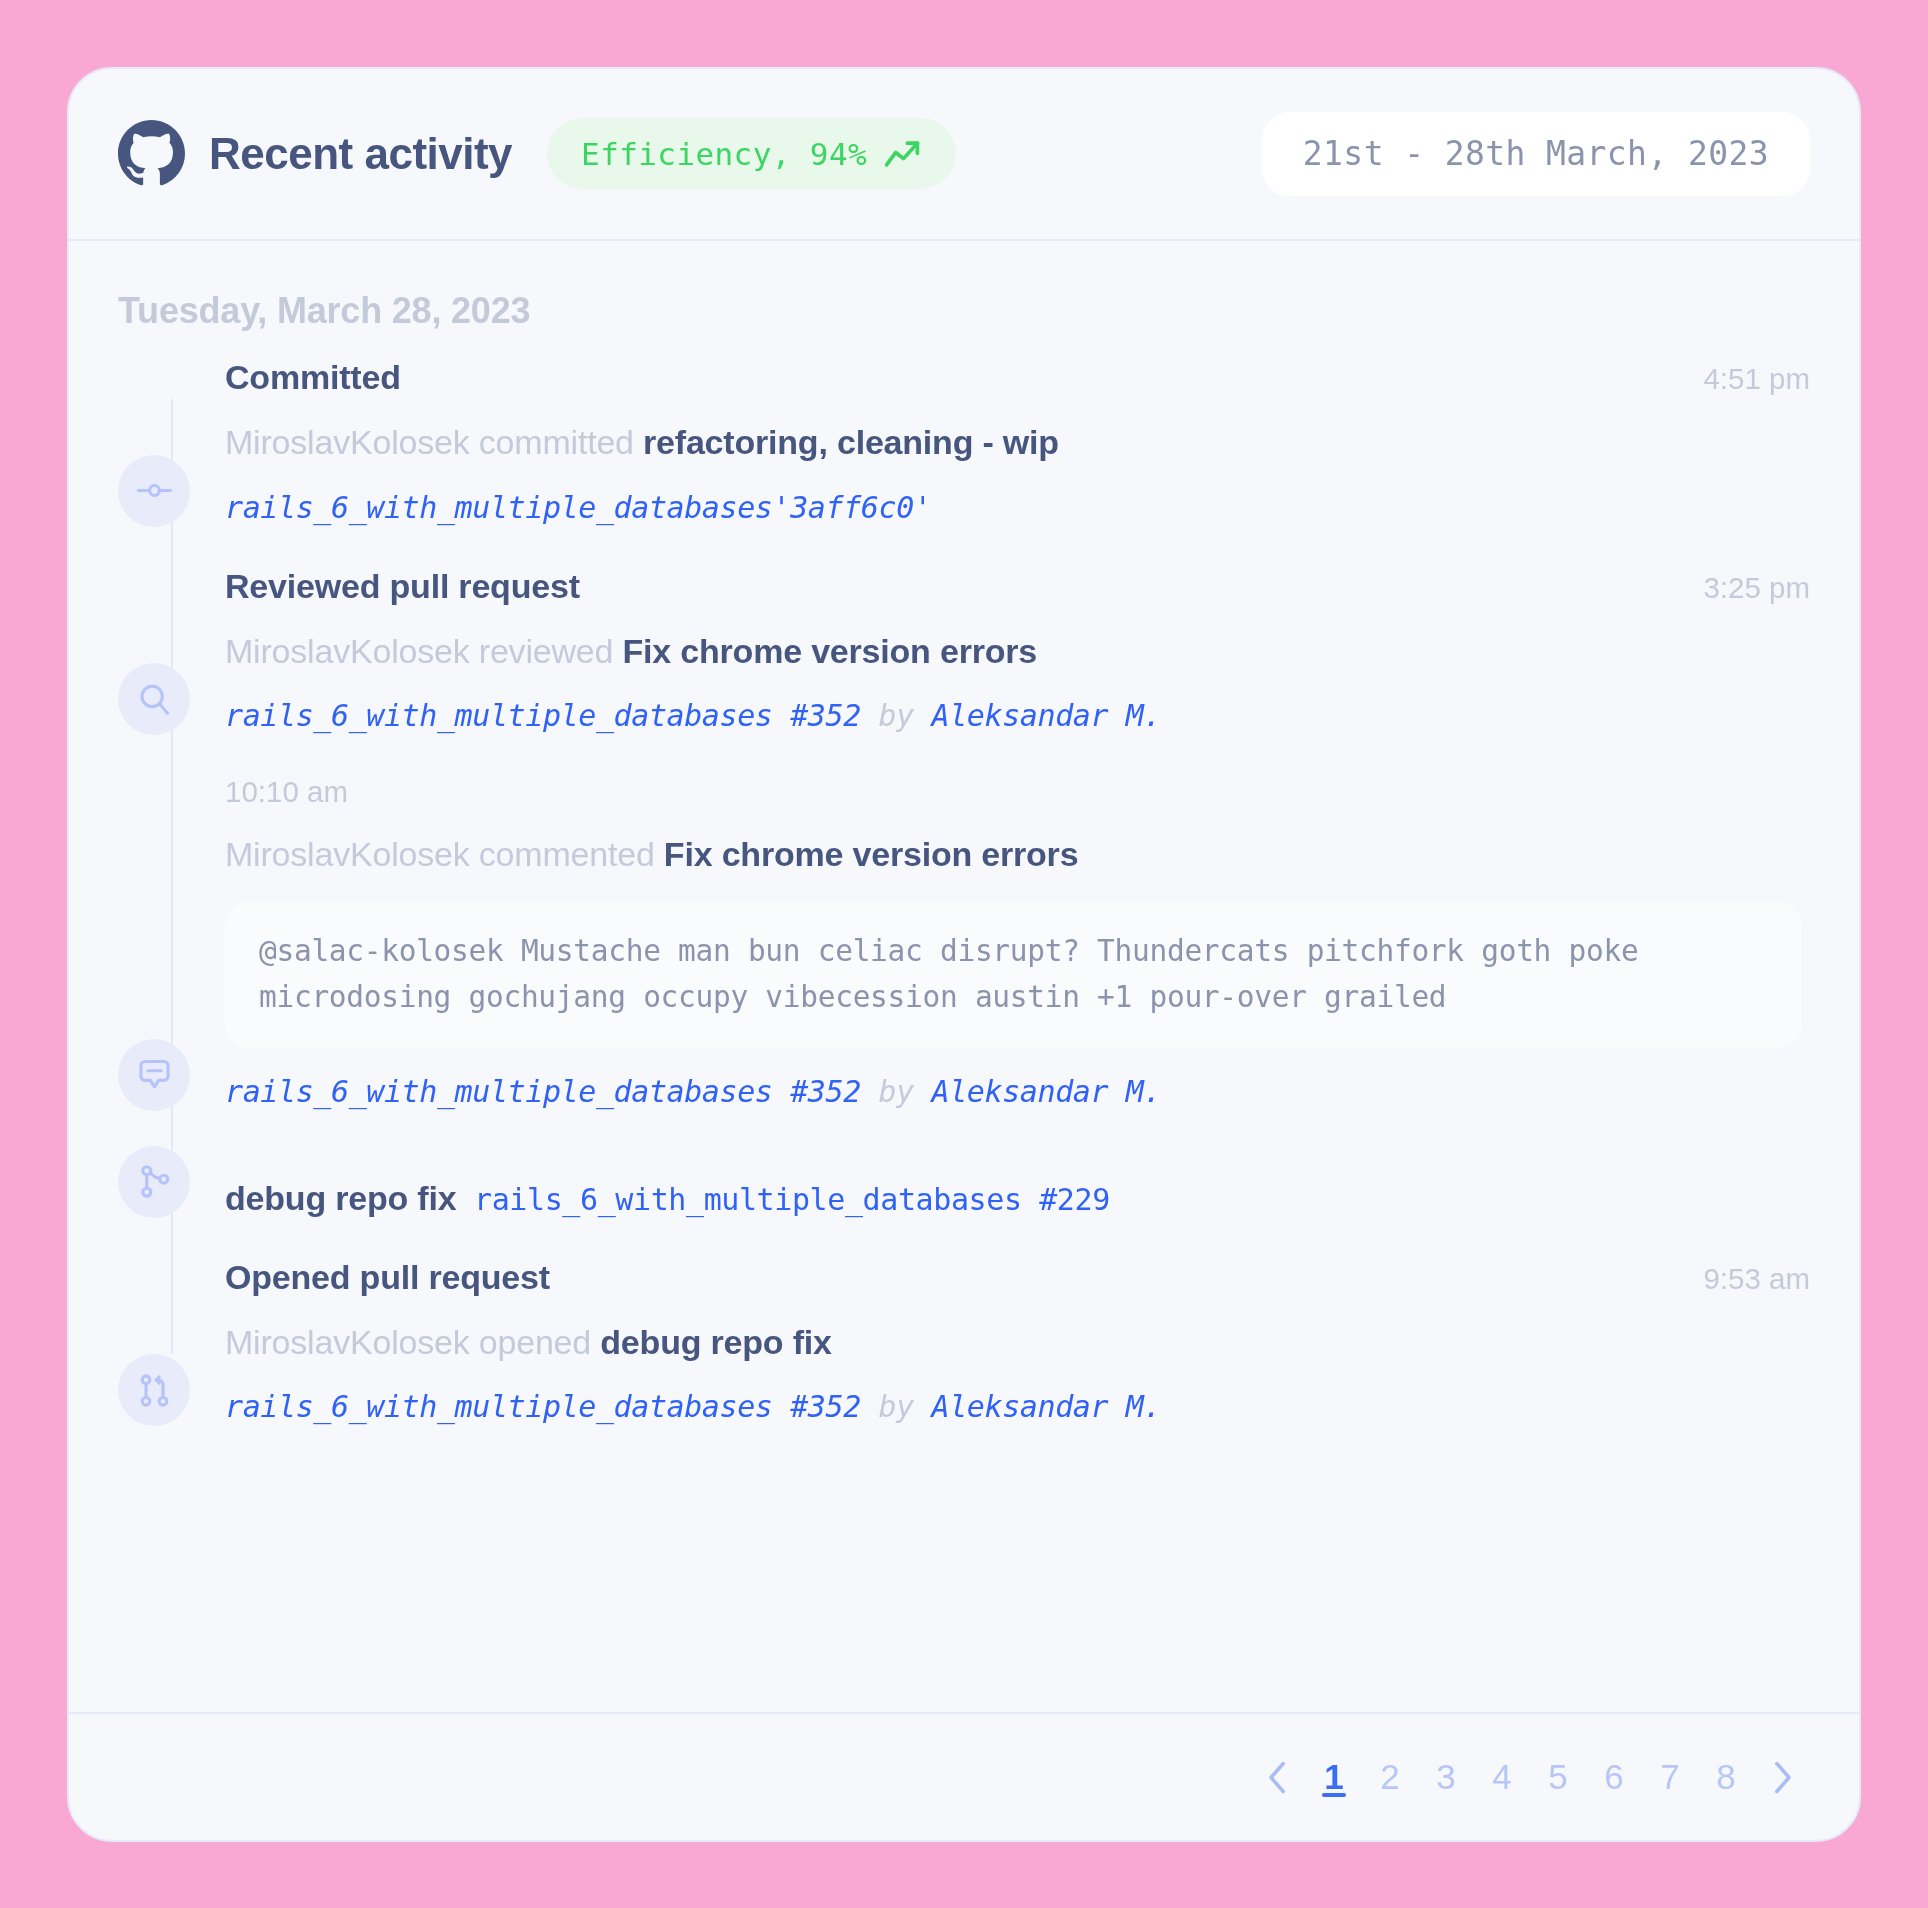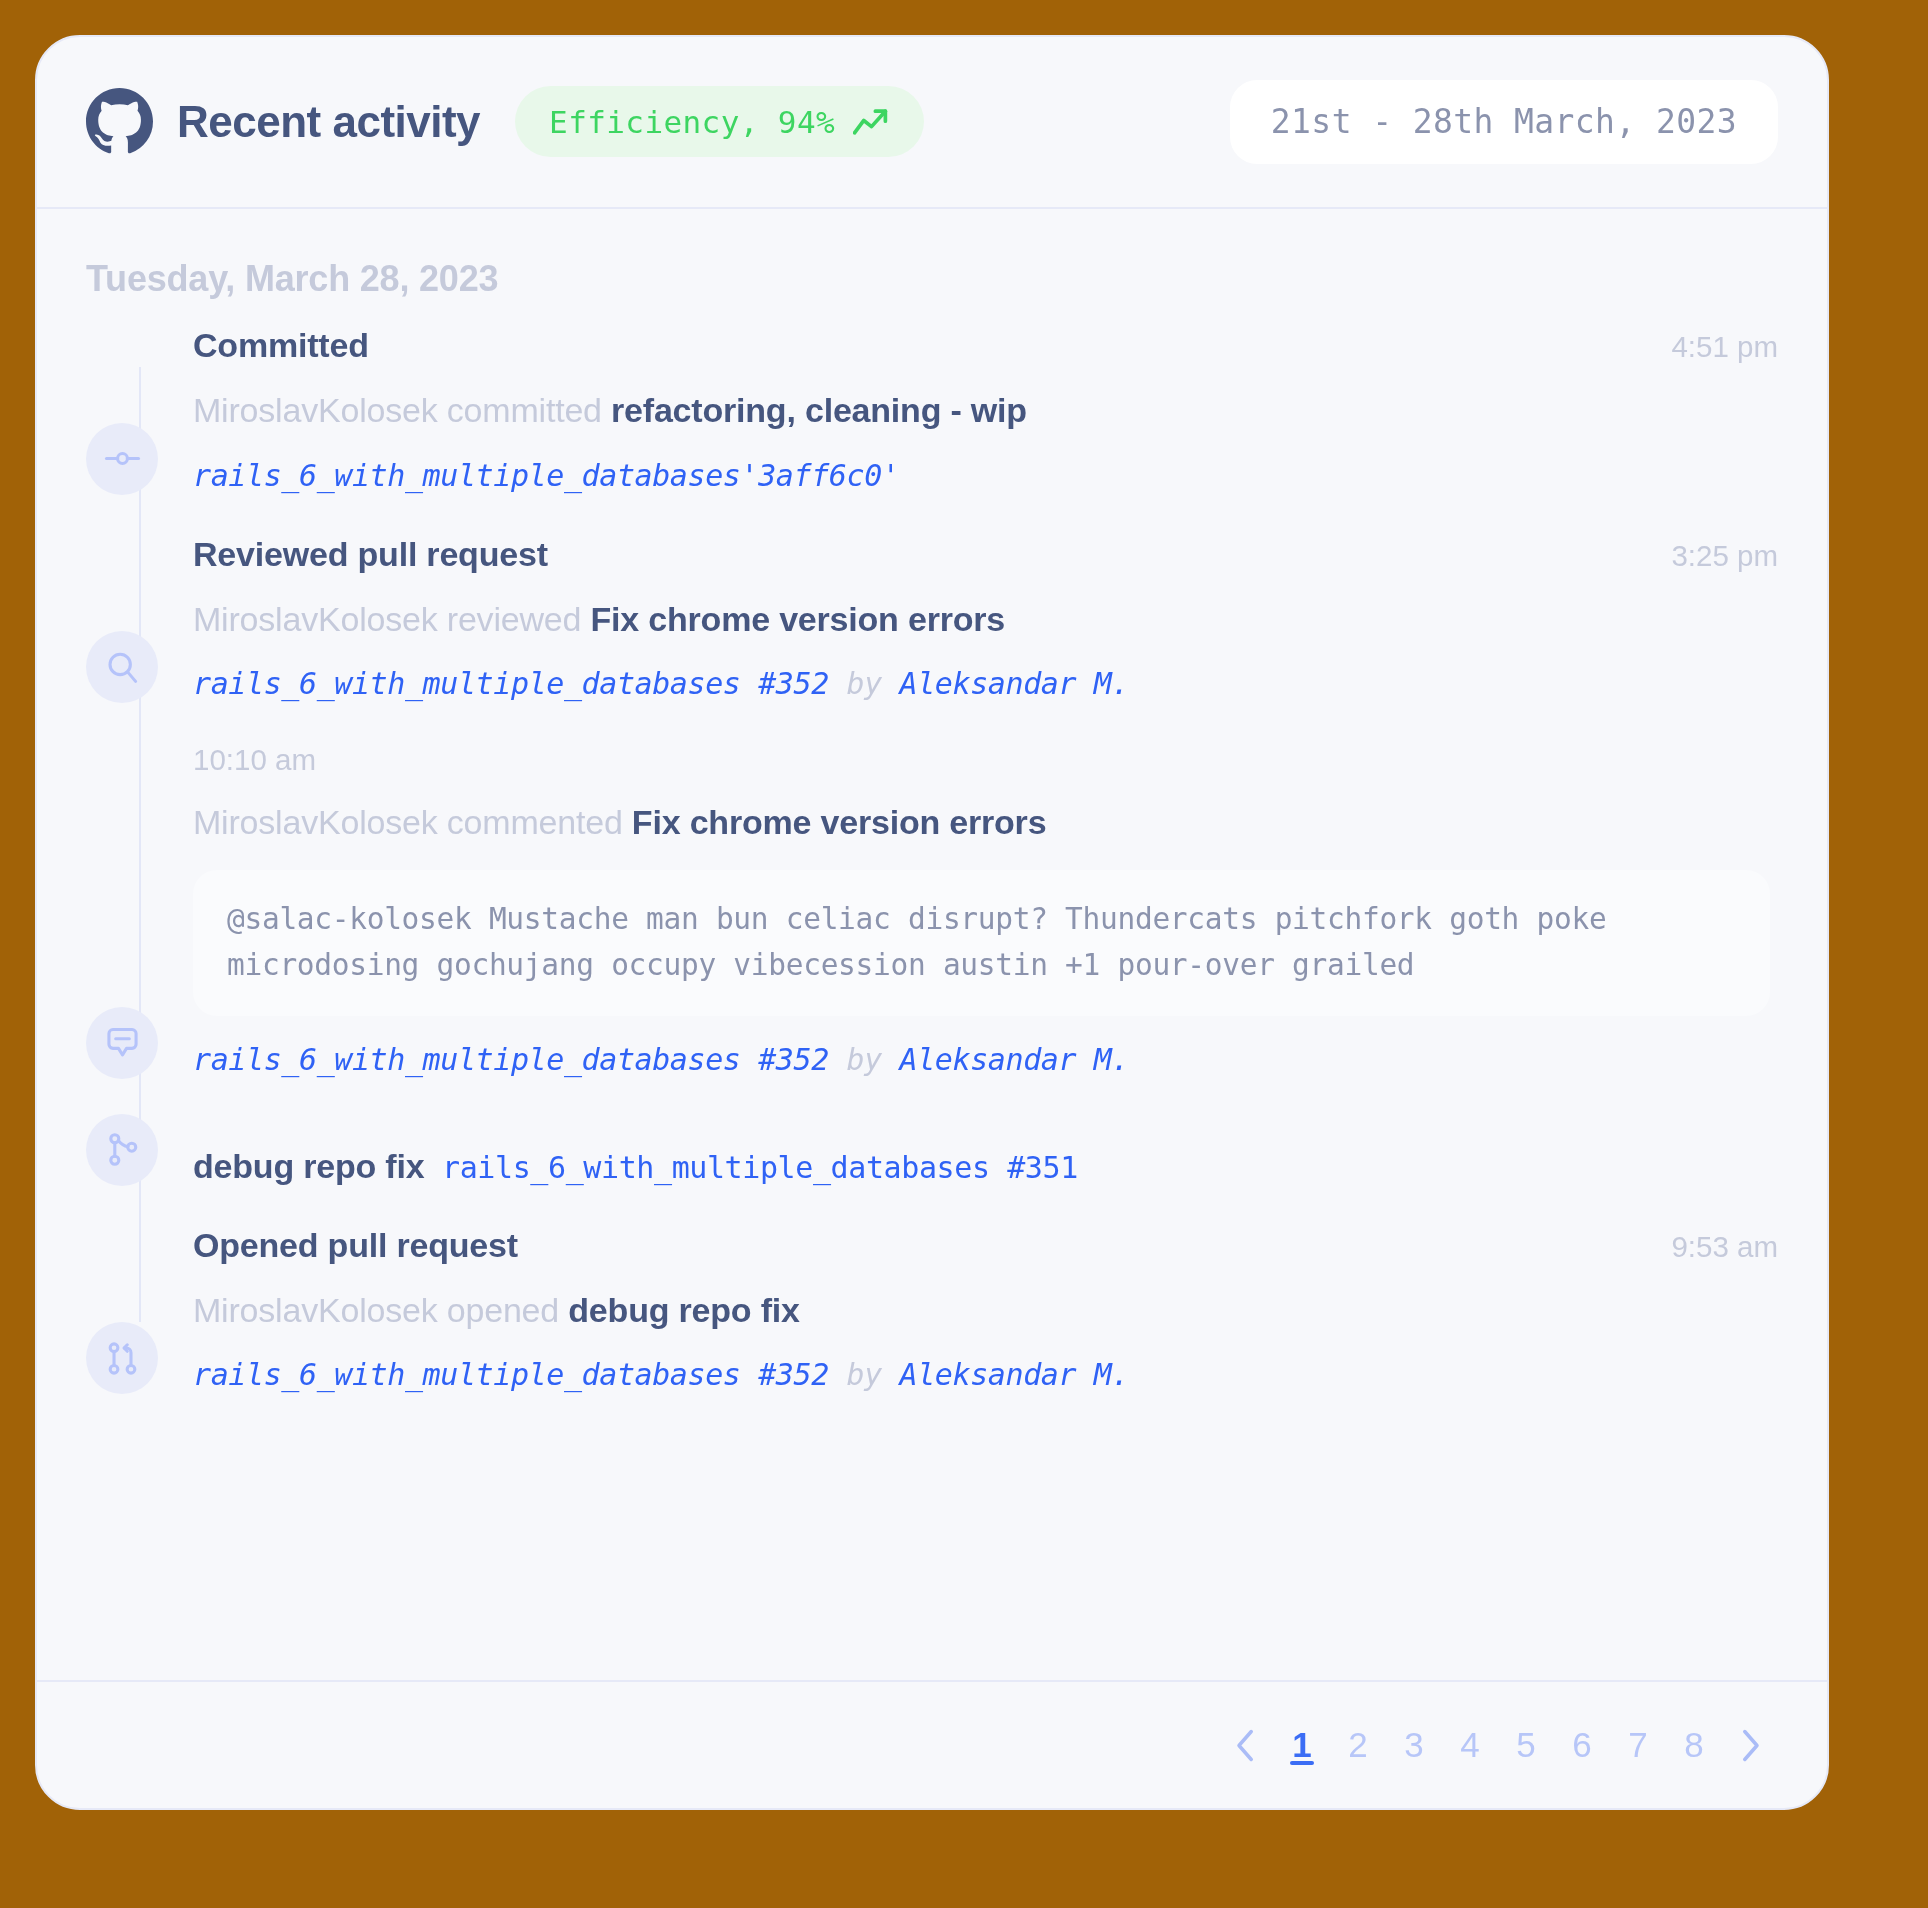--- a/index.html
+++ b/index.html
@@ -9,22 +9,22 @@
     height: 1909px;
     background: #f7f8fb;
     font-family: "Liberation Sans", sans-serif;
     -webkit-font-smoothing: antialiased;
   }
 
   .page {
     width: 1928px;
     height: 1909px;
     position: relative;
-    background: #a16207;
-    padding: 35px;
+    background: #f9a8d4;
+    padding: 67px;
   }
 
   .card {
     width: 1794px;
     min-height: 1775px;
     background: #f7f8fb;
     border: 2.4px solid #e6e9f7;
     border-radius: 45px;
     display: flex;
     flex-direction: column;
@@ -373,21 +373,21 @@
               <circle cx="7" cy="19" r="2.6"></circle>
               <circle cx="18" cy="10.5" r="2.6"></circle>
               <line x1="7" y1="7.6" x2="7" y2="16.4"></line>
               <path d="M9.4 6.3c1.6 2 3.6 3.4 6.1 3.9"></path>
             </svg>
           </div>
           <div class="act-content">
             <div class="merge-line">
               <span class="pr-title">debug repo fix</span>
               <span class="repo">rails_6_with_multiple_databases</span>
-              <span class="repo">#351</span>
+              <span class="repo">#229</span>
             </div>
           </div>
         </div>
 
         <div class="activity">
           <div class="act-icon-wrap">
             <svg viewBox="0 0 24 24" fill="none" stroke="currentColor" stroke-width="2" stroke-linecap="round" stroke-linejoin="round" aria-hidden="true">
               <circle cx="6.5" cy="5" r="2.5"></circle>
               <circle cx="6.5" cy="19" r="2.5"></circle>
               <line x1="6.5" y1="7.5" x2="6.5" y2="16.5"></line>

